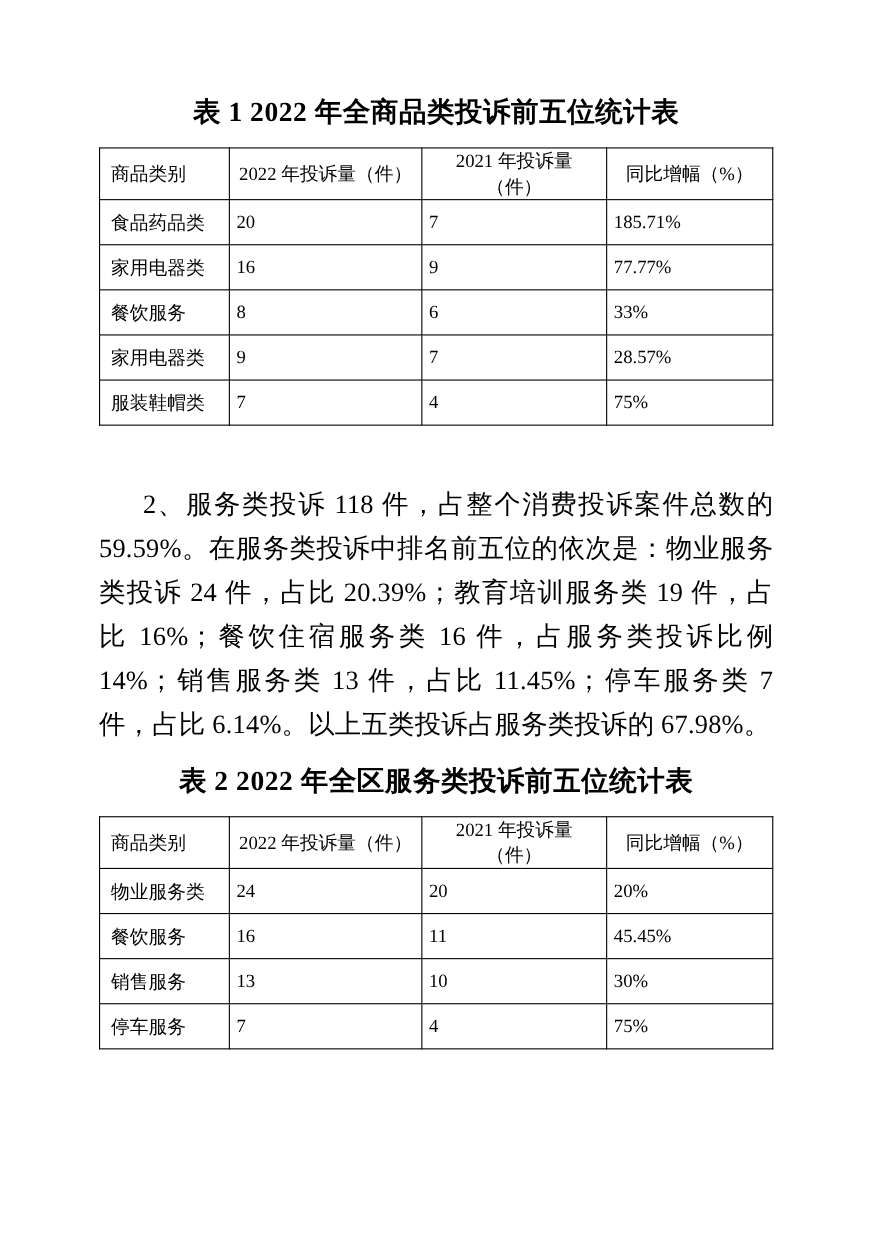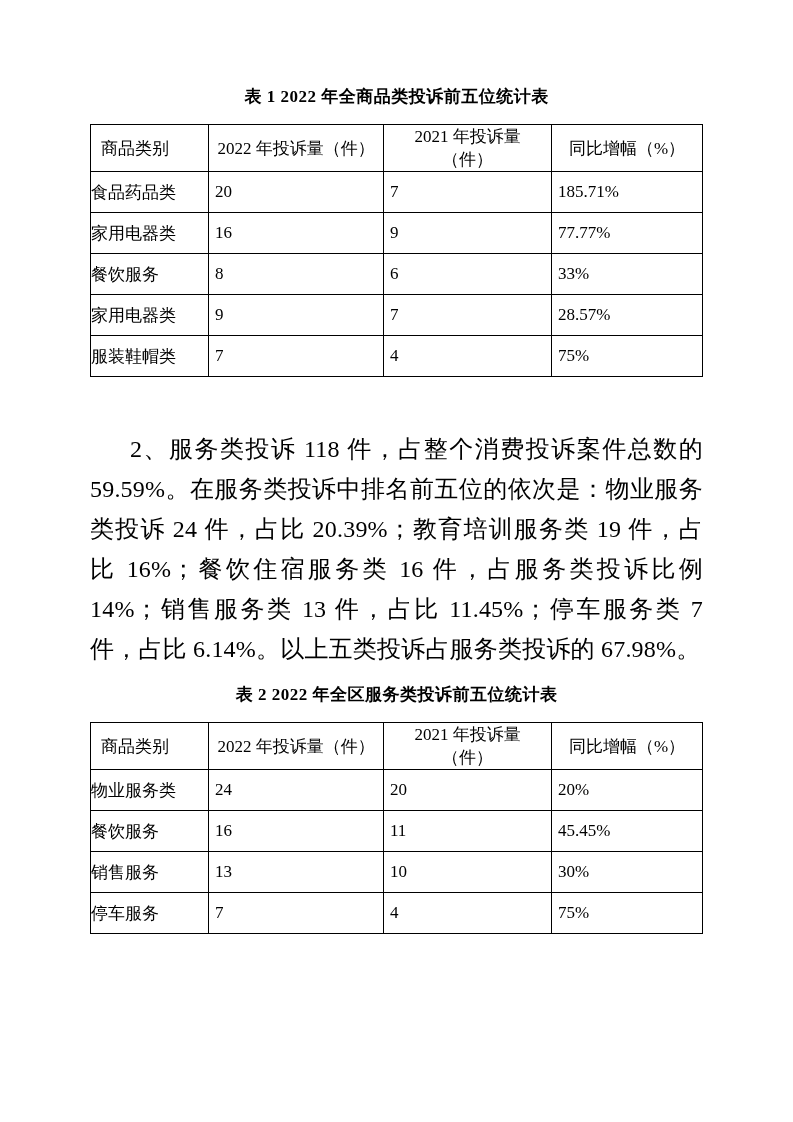--- a/index.html
+++ b/index.html
@@ -16,21 +16,21 @@
   }
   .page {
     position: relative;
     width: 793px;
     height: 1122px;
     box-sizing: border-box;
     padding: 85px 90px 40px 90px;
   }
   .table-caption {
     text-align: center;
-    font-size: 17px;
+    font-size: 25px;
     font-weight: bold;
     letter-spacing: 0.5px;
     margin: 0 0 12px 0;
     font-family: "Liberation Serif", "DejaVu Serif", serif;
   }
   table.stat {
     border-collapse: collapse;
     width: 612px;
     margin: 16px auto;
     table-layout: fixed;
@@ -46,21 +46,21 @@
   }
   table.stat thead td {
     text-align: center;
   }
   table.stat thead td.first {
     text-align: left;
     padding-left: 10px;
   }
   table.stat tbody td.label {
     text-align: left;
-    padding-left: 0;
+    padding-left: 10px;
   }
   table.stat tbody td.num {
     text-align: left;
   }
   col.c1 { width: 118px; }
   col.c2 { width: 175px; }
   col.c3 { width: 168px; }
   col.c4 { width: 151px; }
 
   .body-text {

